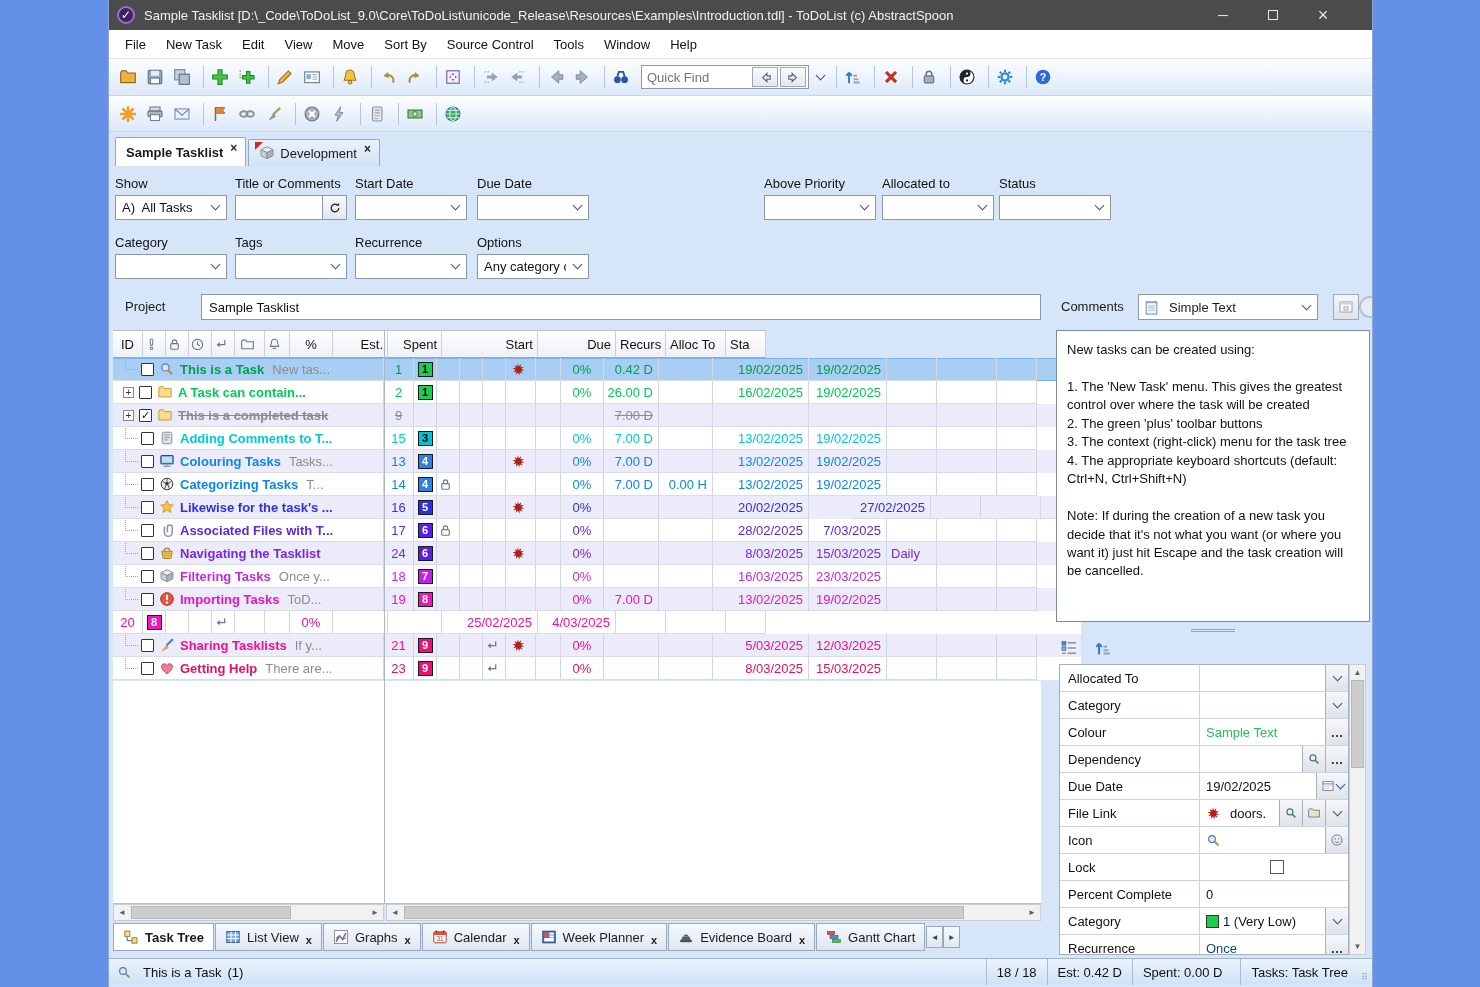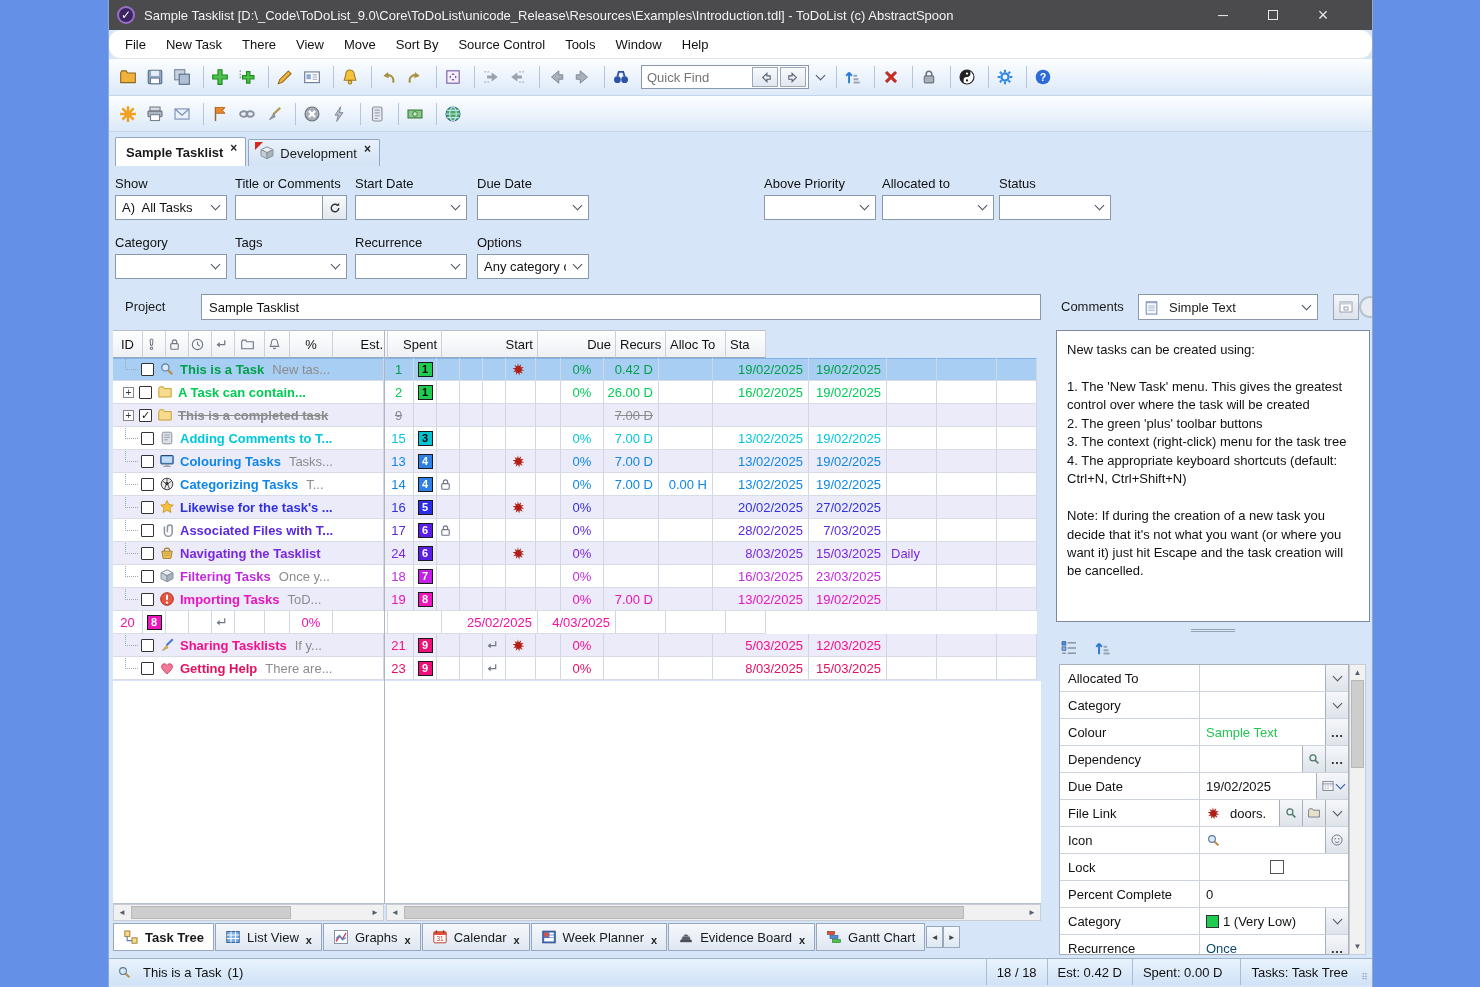--- a/index.html
+++ b/index.html
@@ -10,21 +10,21 @@
   
   .titlebar { position:absolute; left:0; top:0; right:0; height:30px; background:#4B4B4D; display:flex; align-items:center; color:#F2F2F2; }
   .app-icon { width:18px; height:18px; border-radius:50%; background:#3A2560; border:2px solid #9B6FC8; color:#fff; font-size:12px; font-weight:bold; display:flex; align-items:center; justify-content:center; margin-left:8px; }
   .title-text { margin-left:9px; font-size:13px; white-space:nowrap; overflow:hidden; }
   .winbtns { margin-left:auto; display:flex; align-items:center; height:100%; padding-right:24px; }
   .wbtn { width:50px; height:100%; display:flex; align-items:center; justify-content:center; color:#E8E8E8; font-size:14px; }
   .wbtn .maxbox { width:10px; height:10px; border:1px solid #E8E8E8; display:inline-block; }
   .wbtn.close { font-size:18px; }
 
   
-  .menubar { position:absolute; left:0; top:30px; right:0; height:29px; background:#FFFFFF; border-bottom:1px solid #E2E6EC; display:flex; align-items:center; padding-left:6px;border-radius:12px; }
+  .menubar { position:absolute; left:0; top:30px; right:0; height:29px; background:#FFFFFF; border-bottom:1px solid #E2E6EC; display:flex; align-items:center; padding-left:6px; }
   .mi { padding:5px 10px; color:#111; }
 
   
   .toolbar { position:absolute; left:0; right:0; background:linear-gradient(#FCFEFF,#DCE9F9); border-bottom:1px solid #C4D6EC; display:flex; align-items:center; padding-left:8px; }
   .tb1 { top:59px; height:37px; }
   .tb2 { top:96px; height:36px; border-bottom:1px solid #C4D6EC; }
   .tbtn { width:27px; height:27px; display:flex; align-items:center; justify-content:center; border-radius:2px; }
   .tsep { width:1px; height:22px; background:#B4C6DA; margin:0 5px; }
   .qf { display:flex; align-items:center; background:#fff; border:1px solid #8A98AC; height:24px; margin-left:4px; padding-left:5px; }
   .qf-in { border:none; outline:none; width:105px; height:20px; font-size:13px; font-family:inherit; color:#222; }
@@ -139,21 +139,21 @@
       <span class="wbtn">
           <span class="maxbox"></span>
         </span>
       <span class="wbtn close">×</span>
     </span>
   </div>
 
   <div class="menubar" id="menubar">
       <span class="mi">File</span>
       <span class="mi">New Task</span>
-      <span class="mi">There</span>
+      <span class="mi">Edit</span>
       <span class="mi">View</span>
       <span class="mi">Move</span>
       <span class="mi">Sort By</span>
       <span class="mi">Source Control</span>
       <span class="mi">Tools</span>
       <span class="mi">Window</span>
       <span class="mi">Help</span>
     </div>
   <div class="toolbar tb1" id="tb1">
       <span class="tbtn">
@@ -1003,21 +1003,21 @@
         </div>
         <div class="cell right" style="width:55px;">
           <span class="" style="color:#3030E0"></span>
         </div>
         <div class="cell right" style="width:54px;">
           <span style="color:#3030E0"></span>
         </div>
         <div class="cell right" style="width:96px;">
           <span style="color:#3030E0">20/02/2025</span>
         </div>
-        <div class="cell right" style="width:78px;">
+        <div class="cell right" style="width:78px;margin-left:44px;">
           <span style="color:#3030E0">27/02/2025</span>
         </div>
         <div class="cell " style="width:50px;padding-left:4px;">
           <span style="color:#3030E0"></span>
         </div>
         <div class="cell " style="width:60px;padding-left:4px;"></div>
         <div class="cell " style="width:40px;padding-left:4px;"></div>
       </div>
       <div class="row">
         <div class="cell title-cell">

